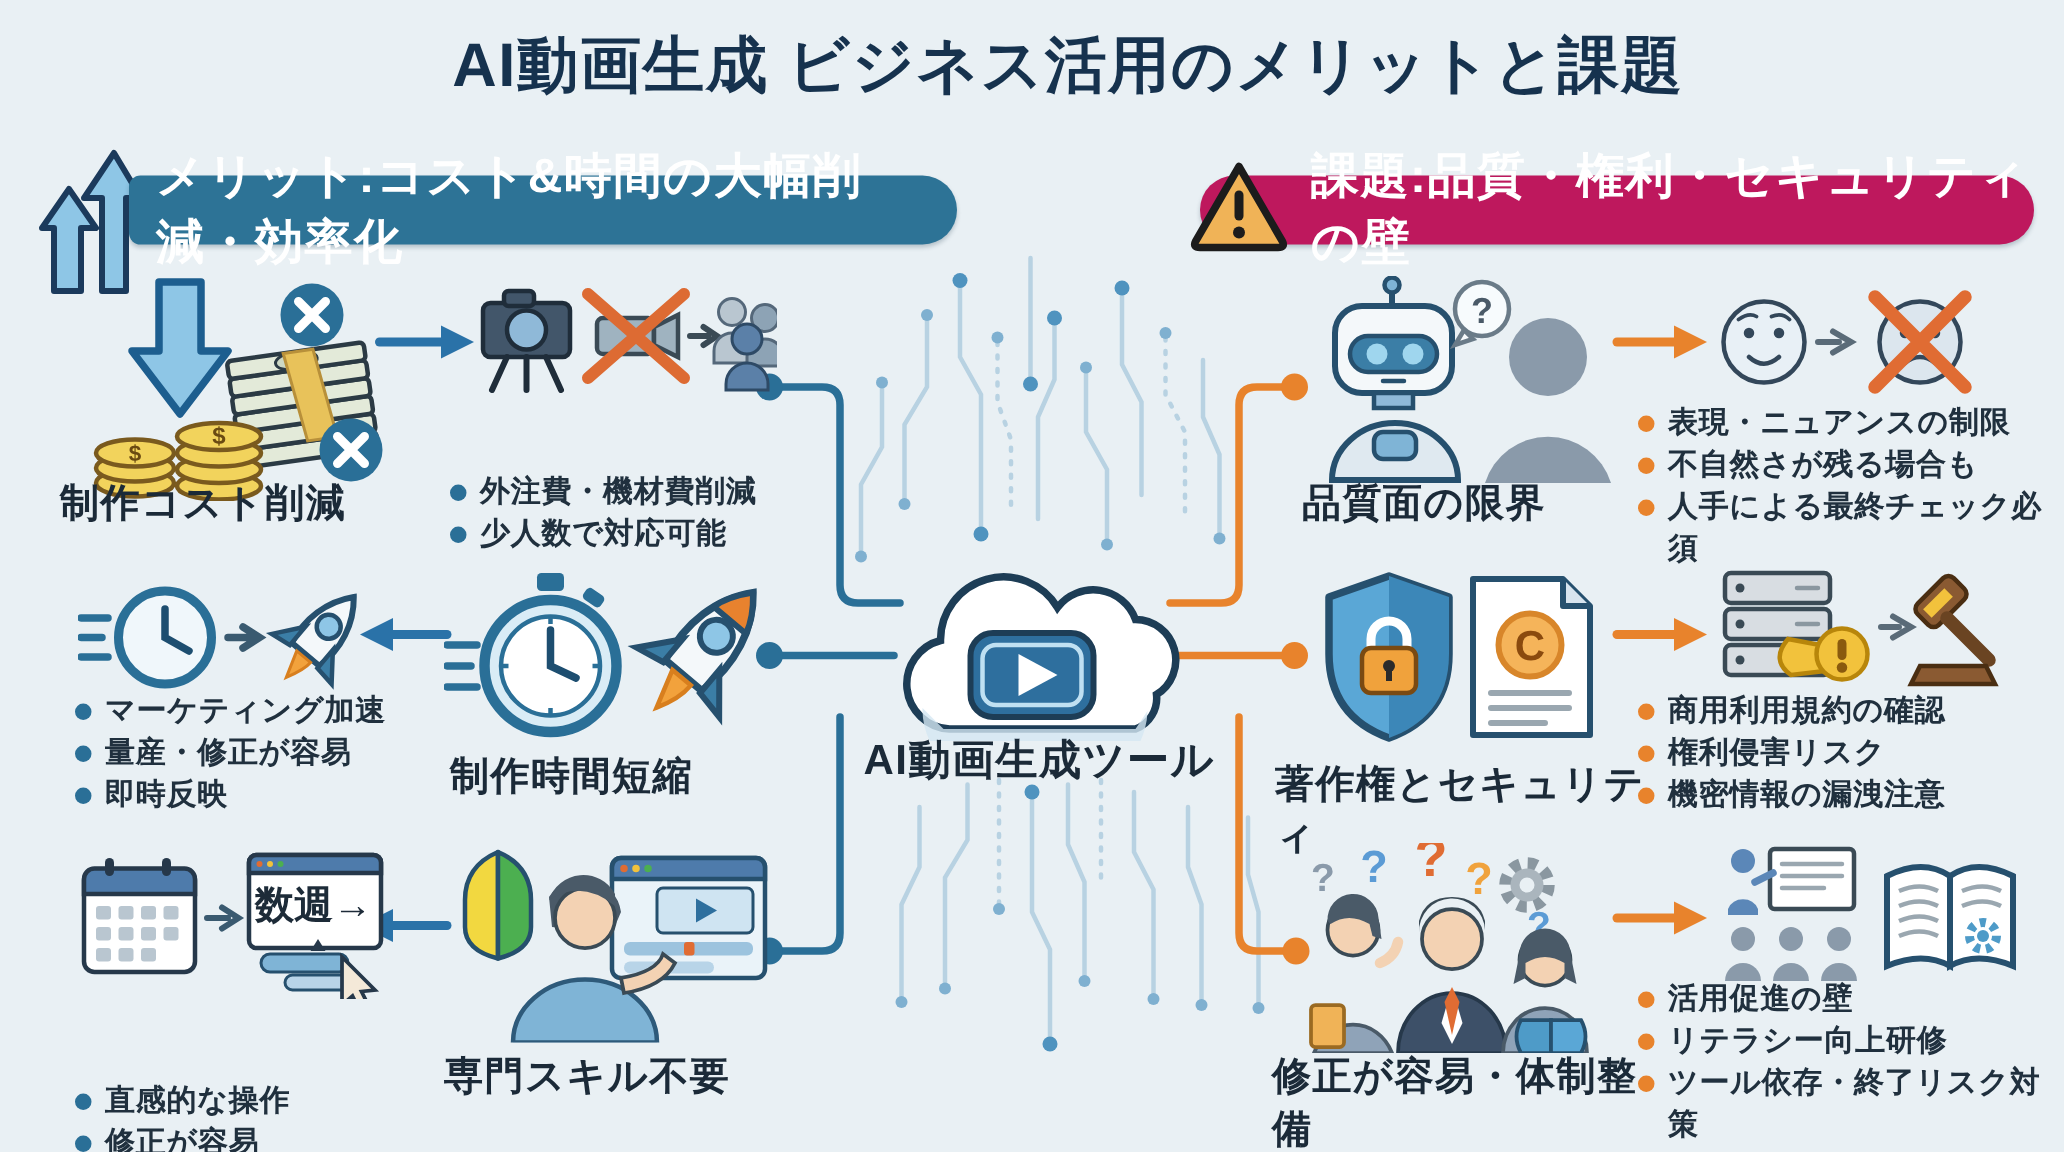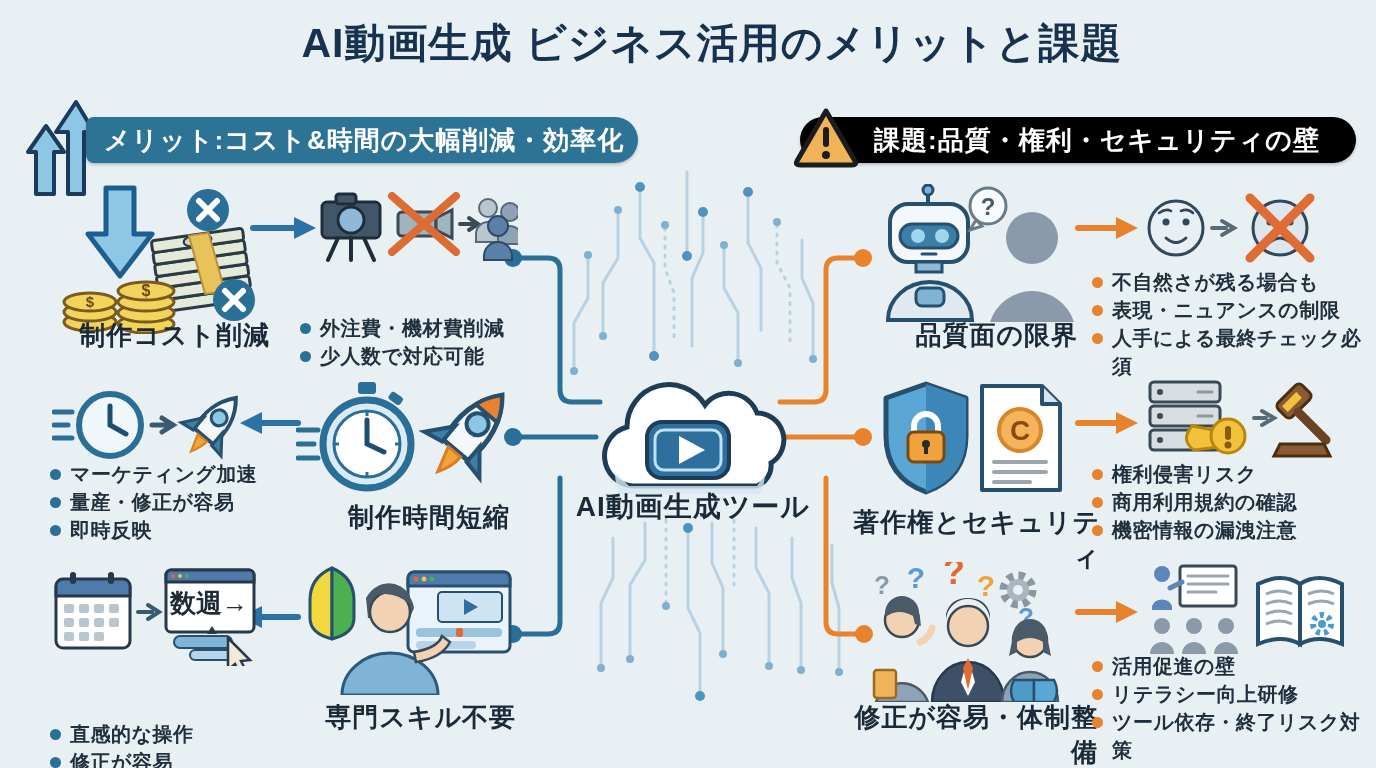--- a/index.html
+++ b/index.html
@@ -9,33 +9,33 @@
     font-family:"Liberation Sans","DejaVu Sans",sans-serif;
     color:#1b2a38;
   }
   .abs{position:absolute;}
   .title{
     left:0;right:0;top:16px;text-align:center;
     font-size:41px;font-weight:800;color:#16324e;letter-spacing:1px;margin-left:48px;
   }
   .banner{
     height:46px;display:flex;align-items:center;
-    color:#ffffff;font-size:26px;font-weight:800;letter-spacing:1px;
+    color:#ffffff;font-size:32px;font-weight:800;letter-spacing:1px;
     box-shadow:0 2px 3px rgba(30,60,80,.25);
   }
   .banner-blue{
     left:86px;top:117px;width:552px;background:#2d7396;
     border-radius:8px 24px 24px 8px;padding-left:18px;box-sizing:border-box;
   }
   .banner-orange{
-    left:800px;top:117px;width:556px;background:#000000;
+    left:800px;top:117px;width:556px;background:#be185d;
     border-radius:24px;padding-left:74px;box-sizing:border-box;
   }
   .item-label{
-    font-size:26px;font-weight:800;color:#1b2a38;text-align:right;letter-spacing:1px;
+    font-size:26px;font-weight:800;color:#1b2a38;text-align:left;letter-spacing:1px;
   }
   .bullets{list-style:none;margin:0;padding:0;}
   .bullets li{
     display:flex;align-items:flex-start;gap:9px;
     font-size:20px;font-weight:700;color:#20303e;line-height:28px;letter-spacing:.5px;
   }
   .dot{flex:0 0 auto;width:11px;height:11px;border-radius:50%;margin-top:9px;}
   .dot-blue{background:#2a6f97;}
   .dot-orange{background:#e8832c;}
   .center-label{
@@ -413,25 +413,25 @@
       <circle cx="134" cy="36" r="27" fill="#dce6ee" stroke="#33475a" stroke-width="3"></circle>
       <circle cx="124" cy="30" r="3.5" fill="#33475a"></circle>
         <circle cx="144" cy="30" r="3.5" fill="#33475a"></circle>
       <path d="M124,50 q10,-8 20,0" stroke="#33475a" stroke-width="3" fill="none" stroke-linecap="round"></path>
       <path d="M104,6 L164,66 M164,6 L104,66" stroke="#e06c33" stroke-width="9" stroke-linecap="round"></path>
     </g>
   </svg>
   <ul class="abs bullets" style="left:1092px;top:268px;">
     <li>
         <span class="dot dot-orange"></span>
+        <span>表現・ニュアンスの制限</span>
+      </li>
+    <li>
+        <span class="dot dot-orange"></span>
         <span>不自然さが残る場合も</span>
-      </li>
-    <li>
-        <span class="dot dot-orange"></span>
-        <span>表現・ニュアンスの制限</span>
       </li>
     <li>
         <span class="dot dot-orange"></span>
         <span>人手による最終チェック必須</span>
       </li>
   </ul>
 
   <svg class="abs" style="left:880px;top:378px;" width="190" height="122" viewBox="0 0 190 122">
     <g>
       <path d="M46,6 L86,20 V58 C86,90 68,106 46,114 C24,106 6,90 6,58 V20 Z" fill="#5aa7d6" stroke="#26506e" stroke-width="5" stroke-linejoin="round"></path>
@@ -473,25 +473,25 @@
     <g>
       <rect x="138" y="6" width="20" height="34" rx="5" fill="#8a5a32" stroke="#4a2e12" stroke-width="3" transform="rotate(45 148 23)"></rect>
       <rect x="142" y="14" width="8" height="20" fill="#f2c23c" transform="rotate(45 146 24)"></rect>
       <path d="M152,34 L180,62" stroke="#6a4422" stroke-width="9" stroke-linecap="round"></path>
       <path d="M134,66 h44 l6,12 h-56 Z" fill="#8a5a32" stroke="#4a2e12" stroke-width="3"></path>
     </g>
   </svg>
   <ul class="abs bullets" style="left:1092px;top:460px;">
     <li>
         <span class="dot dot-orange"></span>
+        <span>商用利用規約の確認</span>
+      </li>
+    <li>
+        <span class="dot dot-orange"></span>
         <span>権利侵害リスク</span>
-      </li>
-    <li>
-        <span class="dot dot-orange"></span>
-        <span>商用利用規約の確認</span>
       </li>
     <li>
         <span class="dot dot-orange"></span>
         <span>機密情報の漏洩注意</span>
       </li>
   </ul>
 
   <svg class="abs" style="left:868px;top:562px;" width="210" height="140" viewBox="0 0 210 140">
     <g font-weight="bold" text-anchor="middle">
       <text x="14" y="32" font-size="26" fill="#8a9aaa">?</text>

